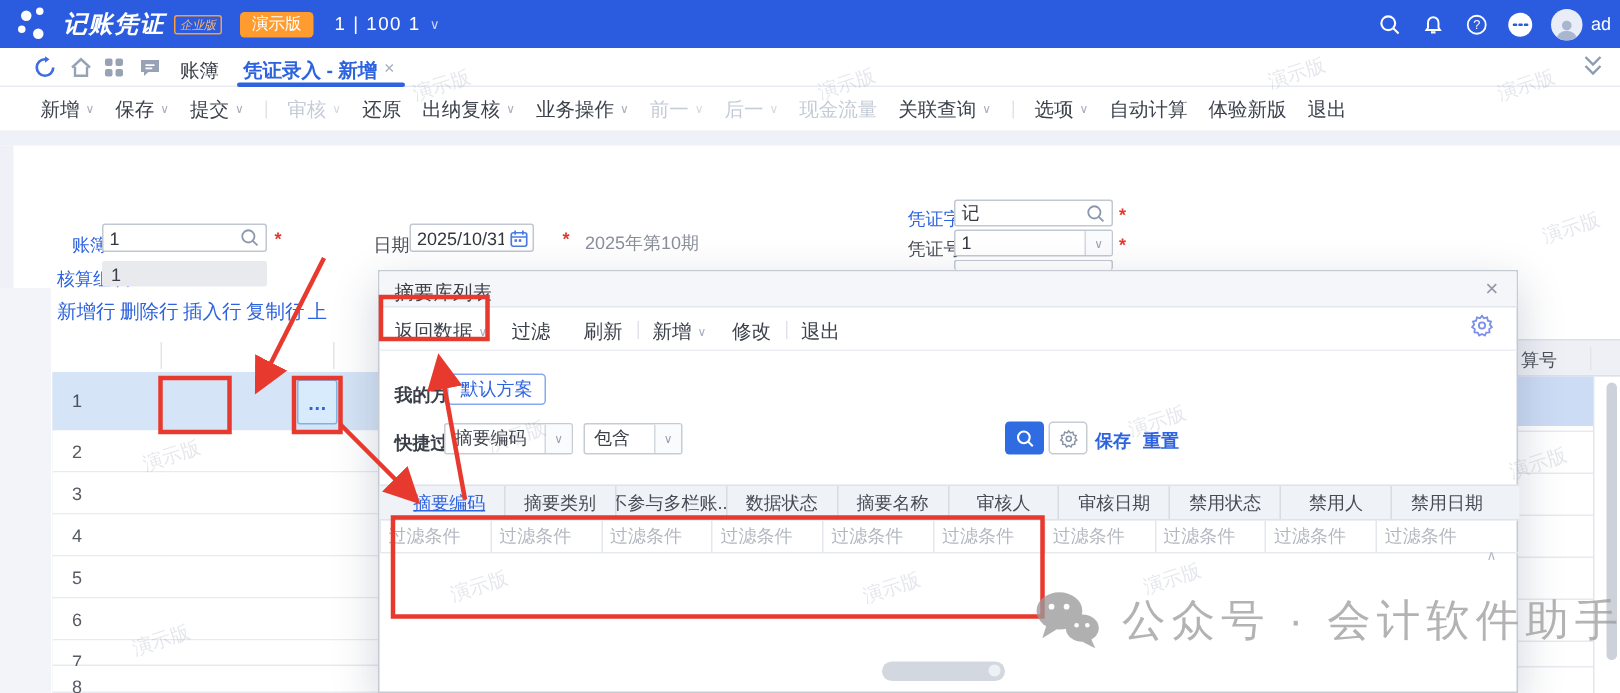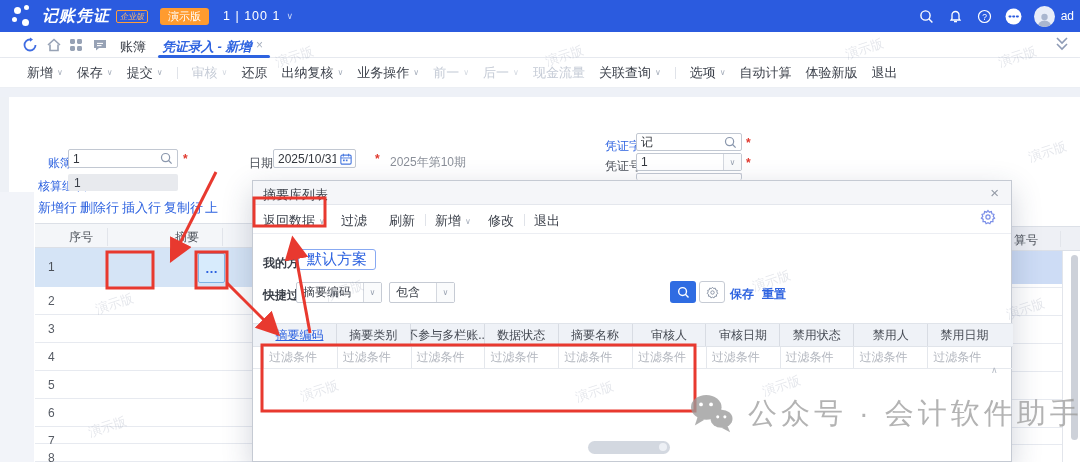--- a/index.html
+++ b/index.html
@@ -18,21 +18,21 @@
   .chev { font-size:9px; color:#c9d6f8; margin-left:6px; }
   .top-icons { margin-left:auto; display:flex; align-items:center; gap:12px; margin-right:6px; }
   .ticon { width:17px; height:17px; display:flex; align-items:center; justify-content:center; }
   .avatar { width:21px; height:21px; border-radius:50%; background:#e8edf8; display:flex; align-items:flex-end; justify-content:center; overflow:hidden; }
   .uname { font-size:12px; margin-left:-6px; }
 
   
   .tabbar { position:absolute; left:0; top:32px; width:1080px; height:26px; background:#fff; border-bottom:1px solid #e8ebf1; }
   .tb-icon { position:absolute; top:5px; width:16px; height:16px; }
   .tab { position:absolute; top:6px; font-size:13px; color:#3a3f48; }
-  .tab.active { color:#2e63e0; font-weight:700;font-style:italic; }
+  .tab.active { color:#2e63e0; font-weight:700; }
   .tab-close { position:absolute; top:6px; color:#a7b0bf; font-size:12px; }
   .tab-underline { position:absolute; top:23px; height:3px; background:#2e63e0; border-radius:2px; }
 
   
   .menubar { position:absolute; left:0; top:58px; width:1080px; height:30px; background:#fff; border-bottom:1px solid #eceff4; box-shadow:0 1px 3px rgba(40,60,100,.05); display:flex; align-items:center; padding-left:27px; }
   .mitem { display:flex; align-items:center; margin-right:14px; font-size:13px; color:#3c414b; cursor:default; white-space:nowrap; }
   .mitem.disabled { color:#c5cbd6; }
   .mitem .mc { font-size:8px; color:#a6aebb; margin-left:4px; }
   .mitem.disabled .mc { color:#d4d9e1; }
   .msep { width:1px; height:12px; background:#e0e3e9; margin:0 8px 0 0; margin-right:14px; }
@@ -74,35 +74,35 @@
   
   .dialog { position:absolute; left:252px; top:180px; width:760px; height:282px; background:#fff; border:1px solid #c5cad3; box-shadow:0 10px 28px rgba(40,55,90,.22); }
   .dlg-header { position:absolute; left:0; top:0; width:100%; height:24px; background:#f5f6f9; border-bottom:1px solid #e4e7ed; }
   .dlg-title { position:absolute; left:10px; top:5px; font-size:13px; color:#3a3f48; }
   .dlg-close { position:absolute; right:12px; top:3px; font-size:15px; color:#939aa6; cursor:pointer; }
   .dt-item { position:absolute; top:31px; font-size:13px; color:#3c414b; cursor:pointer; white-space:nowrap; display:flex; align-items:center; }
   .dt-item .mc { font-size:8px; color:#a6aebb; margin-left:4px; }
   .dt-sep { position:absolute; top:33px; width:1px; height:12px; background:#e0e3e9; }
   .dlg-divider { position:absolute; left:0; top:52px; width:100%; height:1px; background:#eceef3; }
   .scheme-label { position:absolute; left:10px; top:74px; font-size:12px; font-weight:700; color:#3a3f48; }
-  .scheme-btn { position:absolute; left:45px; top:68px; height:21px; padding:0 8px; border:1px solid #88a9f2; border-radius:3px; color:#2e63e0; font-size:15px; background:#fff; display:flex; align-items:center; cursor:pointer; }
+  .scheme-btn { position:absolute; left:45px; top:68px; height:21px; padding:0 8px; border:1px solid #88a9f2; border-radius:3px; color:#2e63e0; font-size:12px; background:#fff; display:flex; align-items:center; cursor:pointer; }
   .qf-label { position:absolute; left:10px; top:106px; font-size:12px; font-weight:700; color:#3a3f48; }
   .dd { position:absolute; top:101px; height:21px; background:#fff; border:1px solid #c6cbd4; border-radius:2px; display:flex; align-items:center; }
   .dd .txt { flex:1; padding-left:6px; font-size:12px; color:#3a3f48; }
   .kw { position:absolute; left:207px; top:101px; width:196px; height:21px; border:1px solid #c6cbd4; border-radius:2px; font-size:12px; padding:0 6px; color:#33373e; outline:none; font-family:inherit; }
   .kw::placeholder { color:#b6bac2; }
   .sq-btn { position:absolute; top:100px; width:26px; height:22px; border-radius:3px; display:flex; align-items:center; justify-content:center; cursor:pointer; }
   .dlg-link { position:absolute; top:105px; color:#2e63e0; font-size:12px; font-weight:700; cursor:pointer; }
   .grid-head { position:absolute; left:0; top:142px; width:760px; height:24px; background:#eff2f7; border-top:1px solid #e0e4ea; border-bottom:1px solid #e0e4ea; }
   .gh-cells { position:absolute; left:10px; top:0; width:738px; height:100%; display:flex; }
   .gh-cell { flex:1; display:flex; align-items:center; justify-content:center; font-size:12px; color:#464b54; border-right:1px solid #d8dce3; white-space:nowrap; overflow:hidden; }
   .gh-cell:last-child { border-right:0; }
   .gh-cell.sorted { color:#2e63e0; text-decoration:underline; }
   .grid-filter { position:absolute; left:0; top:166px; width:760px; height:22px; border-bottom:1px solid #e6e9ee; }
-  .gf-cells { position:absolute; left:10px; top:0; width:738px; height:100%; display:flex; }
+  .gf-cells { position:absolute; left:0; top:0; width:738px; height:100%; display:flex; }
   .gf-cell { flex:1; display:flex; align-items:center; padding-left:5px; font-size:12px; color:#b3b7bf; border-left:1px solid #e4e7ec; white-space:nowrap; overflow:hidden; }
   .up-arrow { position:absolute; left:738px; top:184px; font-size:9px; color:#b4bac4; }
   .hscroll { position:absolute; left:335px; top:260px; width:82px; height:13px; background:#d3d8e0; border-radius:7px; }
   .hscroll i { position:absolute; right:3px; top:2px; width:8px; height:8px; border-radius:50%; background:#edf0f5; }
 
   
   .overlay { position:absolute; left:0; top:0; width:1080px; height:462px; pointer-events:none; }
   .wm { position:absolute; color:rgba(125,136,158,.20); font-size:13px; transform:rotate(-18deg); pointer-events:none; white-space:nowrap; }
   .brandmark { position:absolute; left:688px; top:393px; display:flex; align-items:center; gap:12px; pointer-events:none; opacity:.78; }
   .brandmark .txt { font-size:29px; color:#9e9e9e; letter-spacing:4px; white-space:nowrap; }
@@ -313,24 +313,20 @@
   <div class="fbox" style="left:636px;top:173px;width:106px;height:7px;border-bottom:0;"></div>
 
   <div id="row-actions">
       <div class="rowlink" style="left: 38px; top: 199px;">新增行</div>
       <div class="rowlink" style="left: 80px; top: 199px; font-family: Liberation Serif, serif;">删除行</div>
       <div class="rowlink" style="left: 122px; top: 199px;">插入行</div>
       <div class="rowlink" style="left: 164px; top: 199px;">复制行</div>
       <div class="rowlink" style="left: 205px; top: 199px;">上</div>
     </div>
 
-  <div class="lg-header">
-    <div class="h" style="left:34px;">序号</div>
-    <div class="h" style="left:140px;">摘要</div>
-  </div>
   <div class="colline" style="left:107px;top:228px;height:18px;"></div>
   <div class="colline" style="left:222px;top:228px;height:18px;"></div>
   <div class="colline" style="left:35px;top:248px;height:214px;"></div>
   <div class="colline" style="left:107px;top:287px;height:175px;"></div>
   <div class="colline" style="left:222px;top:287px;height:175px;"></div>
 
   <div class="lg-row1"></div>
   <div class="lg-cellnum" style="left:48px;top:260px;">1</div>
   <div class="dotsbtn">…</div>
   <div id="left-rows">

